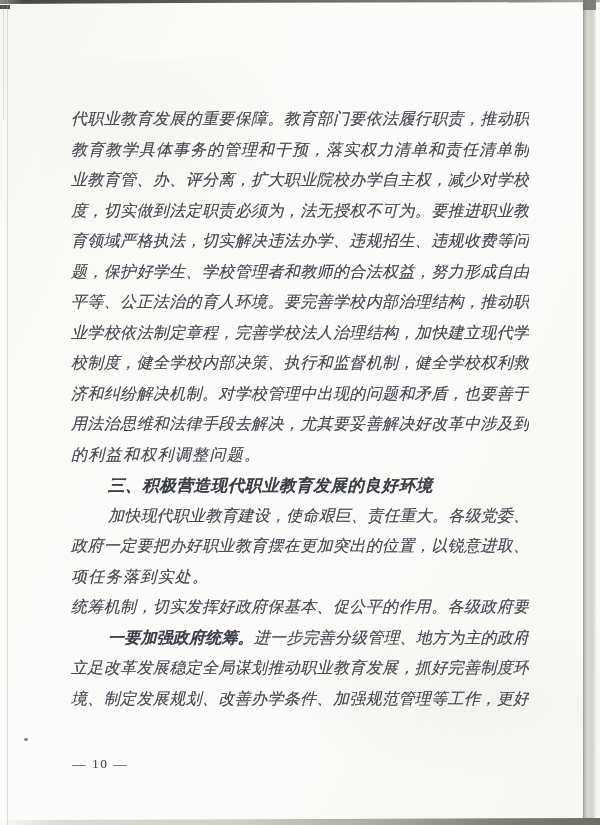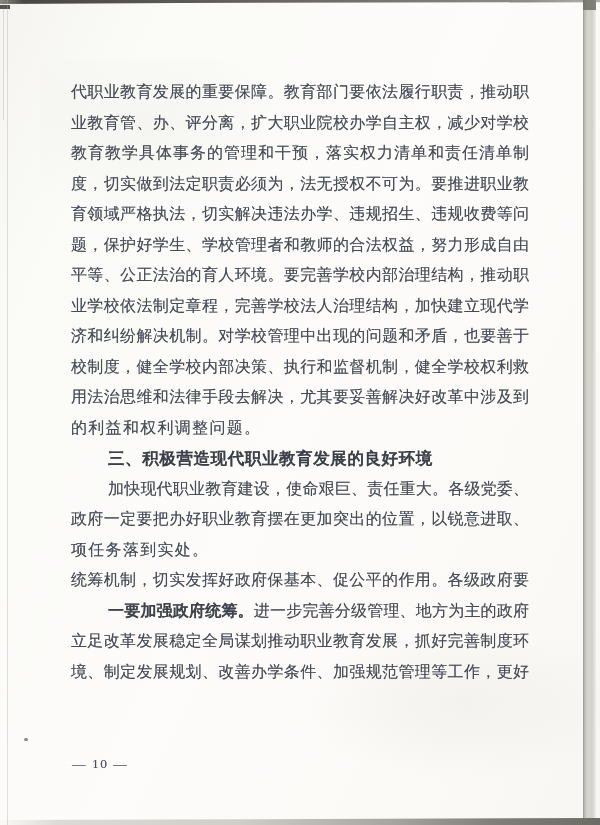--- a/index.html
+++ b/index.html
@@ -48,21 +48,21 @@
   .blotch{
     position:absolute;left:300px;top:640px;width:300px;height:140px;pointer-events:none;
     background:radial-gradient(ellipse at 55% 45%,rgba(203,201,194,.16),rgba(203,201,194,0) 70%);
   }
   .blotch2{
     position:absolute;left:40px;top:60px;width:260px;height:160px;pointer-events:none;
     background:radial-gradient(ellipse at 40% 40%,rgba(210,208,201,.12),rgba(210,208,201,0) 70%);
   }
   
   .text-block{
-    position:absolute;left:71px;top:77px;width:458px;
+    position:absolute;left:71px;top:104px;width:458px;font-style:italic;
   }
   .line{
     height:30.5px;line-height:30.5px;overflow:hidden;
     font-size:16px;color:#474c55;
     text-align:justify;text-align-last:justify;text-justify:inter-ideograph;
     text-shadow:0 0 .4px rgba(71,76,85,.55);
   }
   .line.indent{text-indent:37px;}
   .line.last{text-align:right;text-align-last:left;letter-spacing:1.3px;}
   .line.heading{
@@ -91,29 +91,29 @@
   <div class="edge-top-dash"></div>
   <div class="edge-right"></div>
   <div class="edge-right-cap"></div>
   <div class="edge-bottom"></div>
   <div class="crease-left"></div>
   <div class="crease-left2"></div>
   <div class="speck"></div>
 
   <div class="text-block" id="text-block">
       <div class="line">代职业教育发展的重要保障。教育部门要依法履行职责，推动职</div>
+      <div class="line">教育教学具体事务的管理和干预，落实权力清单和责任清单制</div>
       <div class="line">业教育管、办、评分离，扩大职业院校办学自主权，减少对学校</div>
-      <div class="line">教育教学具体事务的管理和干预，落实权力清单和责任清单制</div>
       <div class="line">度，切实做到法定职责必须为，法无授权不可为。要推进职业教</div>
       <div class="line">育领域严格执法，切实解决违法办学、违规招生、违规收费等问</div>
       <div class="line">题，保护好学生、学校管理者和教师的合法权益，努力形成自由</div>
       <div class="line">平等、公正法治的育人环境。要完善学校内部治理结构，推动职</div>
       <div class="line">业学校依法制定章程，完善学校法人治理结构，加快建立现代学</div>
+      <div class="line">校制度，健全学校内部决策、执行和监督机制，健全学校权利救</div>
       <div class="line">济和纠纷解决机制。对学校管理中出现的问题和矛盾，也要善于</div>
-      <div class="line">校制度，健全学校内部决策、执行和监督机制，健全学校权利救</div>
       <div class="line">用法治思维和法律手段去解决，尤其要妥善解决好改革中涉及到</div>
       <div class="line last">的利益和权利调整问题。</div>
       <div class="line heading indent">三、积极营造现代职业教育发展的良好环境</div>
       <div class="line indent">加快现代职业教育建设，使命艰巨、责任重大。各级党委、</div>
       <div class="line">政府一定要把办好职业教育摆在更加突出的位置，以锐意进取、</div>
       <div class="line last">项任务落到实处。</div>
       <div class="line">统筹机制，切实发挥好政府保基本、促公平的作用。各级政府要</div>
       <div class="line indent"><b>一要加强政府统筹。</b>进一步完善分级管理、地方为主的政府</div>
       <div class="line">立足改革发展稳定全局谋划推动职业教育发展，抓好完善制度环</div>
       <div class="line">境、制定发展规划、改善办学条件、加强规范管理等工作，更好</div>

